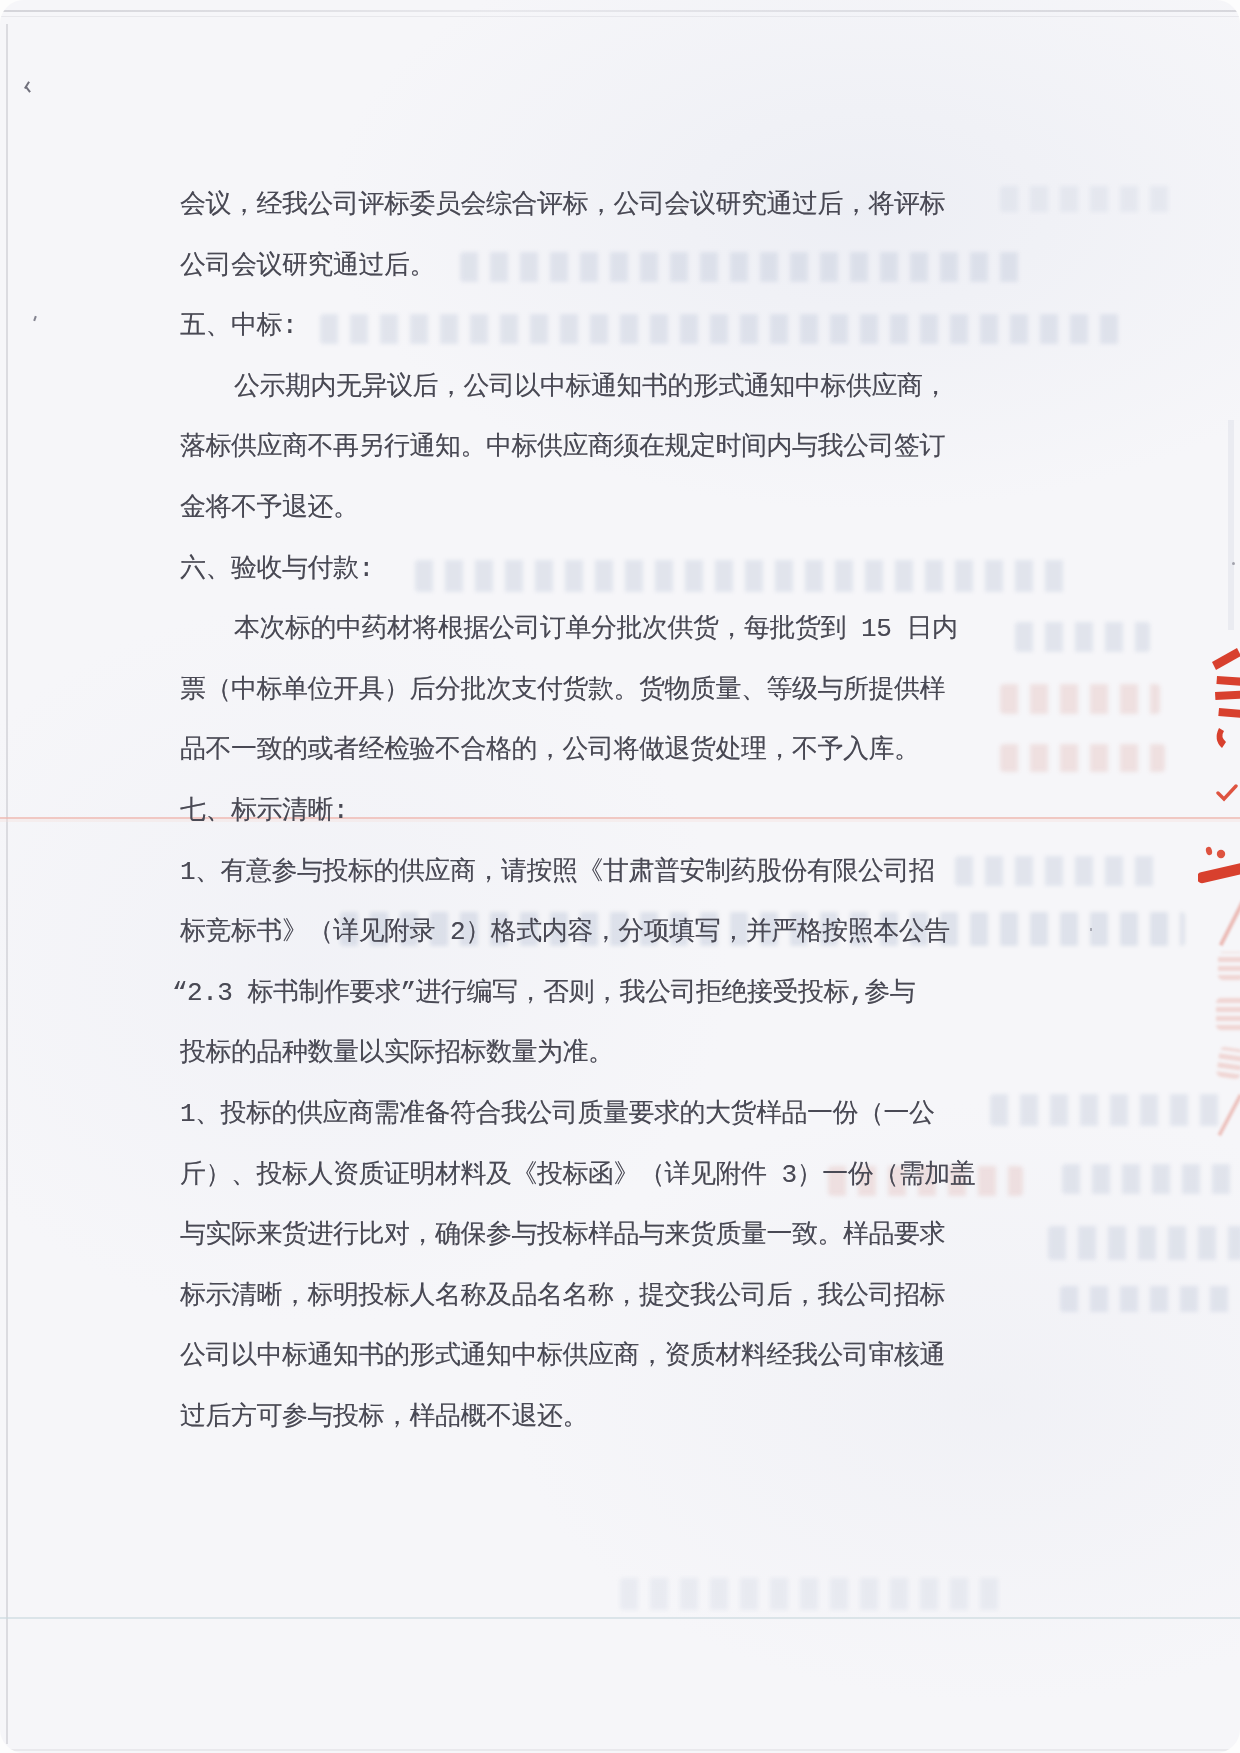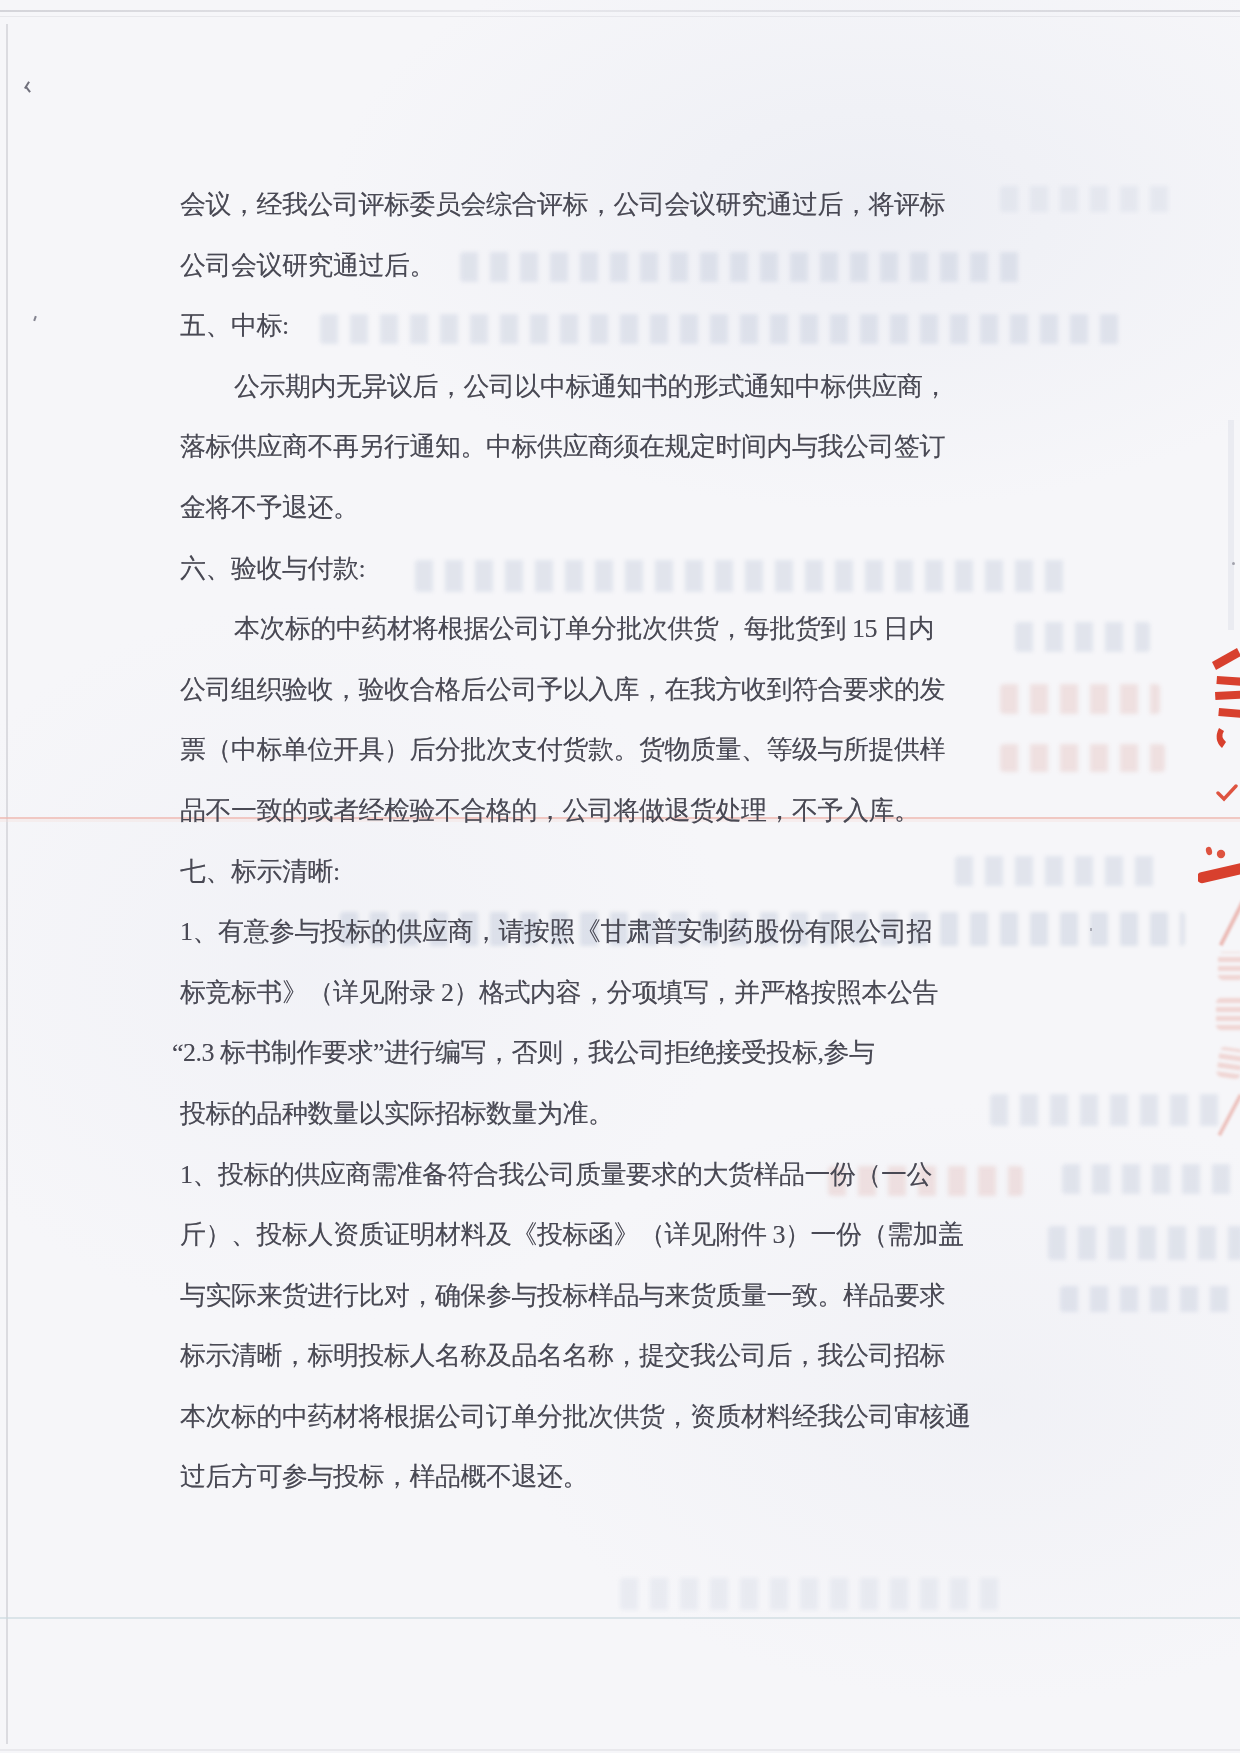--- a/index.html
+++ b/index.html
@@ -6,21 +6,22 @@
   .page {
     position:relative;
     width:1240px; height:1753px;
     margin:0 auto;
     overflow:hidden;
     background-color: var(--background, #f6f6f9);
     background-image:
       radial-gradient(900px 500px at 70% 12%, rgba(234,236,243,.75), transparent 60%),
       radial-gradient(700px 600px at 25% 55%, rgba(238,239,245,.6), transparent 60%),
       radial-gradient(800px 500px at 80% 80%, rgba(236,237,243,.55), transparent 60%);
-    font-family:Liberation Serif, serif;
+    font-family:Liberation Mono, monospace;
+    border-radius:24px;
   }
 
   
   .edge-top   { position:absolute; left:0; top:10px; width:100%; height:2px;
                 background:linear-gradient(90deg, rgba(150,150,160,.35), rgba(170,170,180,.18) 40%, rgba(150,150,160,.32)); }
   .edge-top2  { position:absolute; left:0; top:16px; width:100%; height:1px; background:rgba(190,190,200,.25); }
   .edge-left  { position:absolute; left:6px; top:24px; width:2px; height:1720px; background:rgba(150,150,162,.28); }
   .edge-right-band { position:absolute; left:1228px; top:420px; width:6px; height:210px; background:rgba(175,182,200,.16); }
   .edge-bottom{ position:absolute; left:0; top:1749px; width:100%; height:2px; background:rgba(160,160,170,.15); }
 
@@ -144,29 +145,28 @@
 
   <div class="doc">
       <div class="tl">会议，经我公司评标委员会综合评标，公司会议研究通过后，将评标</div>
       <div class="tl">公司会议研究通过后。</div>
       <div class="tl">五、中标:</div>
       <div class="tl ind">公示期内无异议后，公司以中标通知书的形式通知中标供应商，</div>
       <div class="tl">落标供应商不再另行通知。中标供应商须在规定时间内与我公司签订</div>
       <div class="tl">金将不予退还。</div>
       <div class="tl">六、验收与付款:</div>
       <div class="tl ind">本次标的中药材将根据公司订单分批次供货，每批货到 15 日内</div>
-      <div class="tl">公司组织验收，验收合格后公司予以入库，在我方收到符合要求的发</div>
       <div class="tl">票（中标单位开具）后分批次支付货款。货物质量、等级与所提供样</div>
       <div class="tl">品不一致的或者经检验不合格的，公司将做退货处理，不予入库。</div>
       <div class="tl">七、标示清晰:</div>
       <div class="tl">1、有意参与投标的供应商，请按照《甘肃普安制药股份有限公司招</div>
       <div class="tl">标竞标书》（详见附录 2）格式内容，分项填写，并严格按照本公告</div>
       <div class="tl hang">“2.3 标书制作要求”进行编写，否则，我公司拒绝接受投标,参与</div>
       <div class="tl">投标的品种数量以实际招标数量为准。</div>
       <div class="tl">1、投标的供应商需准备符合我公司质量要求的大货样品一份（一公</div>
       <div class="tl">斤）、投标人资质证明材料及《投标函》（详见附件 3）一份（需加盖</div>
       <div class="tl">与实际来货进行比对，确保参与投标样品与来货质量一致。样品要求</div>
       <div class="tl">标示清晰，标明投标人名称及品名名称，提交我公司后，我公司招标</div>
-      <div class="tl">本次标的中药材将根据公司订单分批次供货，资质材料经我公司审核通</div>
+      <div class="tl">公司以中标通知书的形式通知中标供应商，资质材料经我公司审核通</div>
       <div class="tl">过后方可参与投标，样品概不退还。</div>
     </div>
 
 </div>
 
 </body></html>

